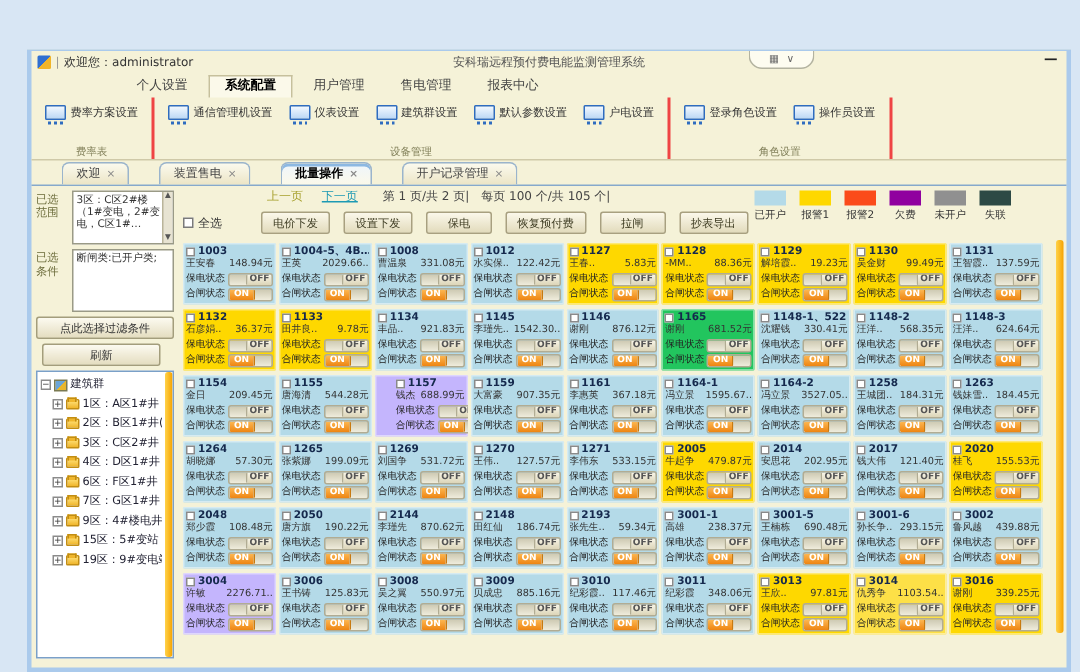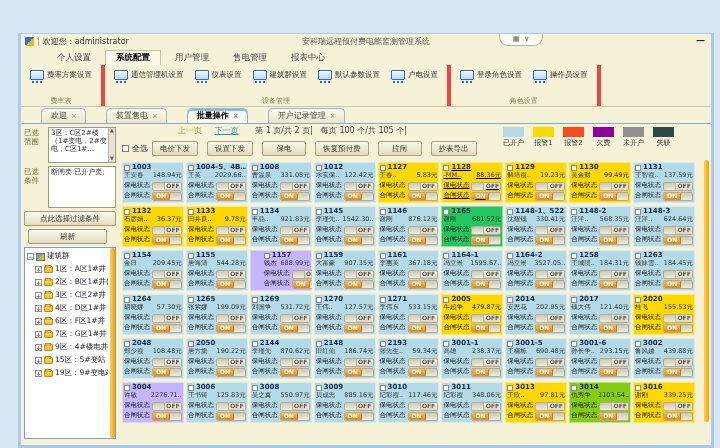--- a/index.html
+++ b/index.html
@@ -8,26 +8,26 @@
   .window { position:absolute; left:18px; top:33px; width:696px; height:415px;
             background:#f5f2d8; border:3px solid #aacaec; border-top-width:1px; }
   
   .titlebar { position:relative; height:15px; display:flex; align-items:center; font-size:8px; color:#333; padding:0 4px; }
   .app-icon { width:9px; height:9px; margin-right:3px; background:linear-gradient(135deg,#2f6fd0 50%,#f0b428 50%); border-radius:1px; }
   .tb-sep { color:#999; margin-right:3px; font-size:8px; }
   .app-title { position:absolute; left:50%; transform:translateX(-50%); color:#555; font-size:8px; white-space:nowrap; }
   .skin-ctl { position:absolute; left:478px; top:0; width:44px; height:12px; background:#fdfcf0; border:1px solid #b3b3a0; border-top:none; border-radius:0 0 9px 9px; display:flex; align-items:center; justify-content:center; gap:5px; font-size:7px; color:#666; }
   .minimize { position:absolute; right:6px; top:1px; font-size:9px; font-weight:bold; color:#222; cursor:default; }
   
-  .menubar { height:16px; display:flex; align-items:flex-end; padding-left:26px; gap:4px; font-size:8.5px; color:#444; }
+  .menubar { height:16px; display:flex; align-items:flex-end; padding-left:26px; gap:4px; font-size:8.5px; color:#444;margin-left:34px; }
   .menu-item { padding:2px 10px; }
   .menu-item.active { font-weight:bold; color:#000; background:#fbf9ea; border:1px solid #c6c09c; border-bottom:none; }
   
   .ribbon { height:42px; display:flex; border-bottom:1px solid #cfc9a8; }
-  .rib-group { position:relative; display:flex; align-items:flex-start; padding:5px 9px 12px 9px; gap:11px; border-right:4px solid #ef4444; }
+  .rib-group { position:relative; display:flex; align-items:flex-start; padding:5px 9px 12px 9px; gap:11px; border-right:2px solid #ef4444; }
   .rib-group.filler { flex:1; border-right:none; }
   .rib-btn { display:flex; align-items:center; gap:3px; font-size:7.5px; color:#333; cursor:default; white-space:nowrap; }
   .rib-icon { width:14px; height:10px; border:1px solid #2e6cc0; border-radius:1px; background:linear-gradient(#f2f8ff,#bcd8f5); position:relative; flex:0 0 14px; }
   .rib-icon::after { content:""; position:absolute; left:1px; right:1px; bottom:-4px; height:2px;
       background:repeating-linear-gradient(90deg,#2e6cc0 0 2px,transparent 2px 4px); }
   .rib-label { position:absolute; bottom:1px; left:0; right:0; text-align:center; font-size:7px; color:#82805a; }
   
   .tabstrip { height:17px; display:flex; align-items:flex-end; padding-left:20px; gap:20px; border-bottom:1px solid #86a9cc; }
   .tab { display:flex; align-items:center; gap:4px; padding:2px 8px 2px 9px; font-size:8px; color:#444;
          background:linear-gradient(#fbfaee,#ece5c6); border:1px solid #9ab4cc; border-bottom:none; border-radius:5px 5px 0 0; height:15px; }
@@ -50,21 +50,21 @@
   .expander { width:7px; height:7px; flex:0 0 7px; border:1px solid #8b8b8b; background:#fff; font-size:6px; line-height:5px; text-align:center; color:#333; }
   .folder-icon { width:9px; height:7px; flex:0 0 9px; background:linear-gradient(#ffe27a,#f0b62c); border:1px solid #c28d12; border-radius:1px; position:relative; }
   .folder-icon::before { content:""; position:absolute; top:-2px; left:0; width:4px; height:2px; background:#f0b62c; border:1px solid #c28d12; border-bottom:none; }
   .root-icon { width:9px; height:8px; flex:0 0 9px; background:linear-gradient(135deg,#6aa5d8 50%,#e8b62c 50%); border:1px solid #7a7a52; }
   .tree-scroll { position:absolute; right:0; top:0; bottom:0; width:5px; background:linear-gradient(90deg,#ffd24a,#f5a300); border-radius:2px; }
   
   .main { flex:1; position:relative; padding:2px 10px 0 4px; overflow:hidden; }
   .pager { height:13px; font-size:8px; color:#444; padding-left:56px; white-space:nowrap; }
   .pager .prev { color:#a8a12f; margin-right:10px; }
   .pager .next { color:#1d9ab4; text-decoration:underline; margin-right:14px; }
-  .toolbar { height:19px; display:flex; align-items:center; gap:4px; font-size:8px; color:#333; }
+  .toolbar { height:19px; display:flex; align-items:center; gap:26px; font-size:8px; color:#333; }
   .selall { display:flex; align-items:center; gap:3px; }
   .checkbox { width:7px; height:7px; background:#fff; border:1px solid #7a7a7a; }
   .tb-btn { min-width:44px; height:15px; padding:0 7px; background:linear-gradient(#fbf8ea,#e2dbbc); border:1px solid #a8a080; border-radius:2px; font-size:7.5px; color:#3c3a20; font-family:inherit; }
   .legend { position:absolute; top:3px; right:37px; display:flex; gap:9px; }
   .legend-item { display:flex; flex-direction:column; align-items:center; gap:2px; }
   .legend-swatch { width:21px; height:10px; }
   .legend-label { font-size:7px; color:#333; white-space:nowrap; }
   .grid { margin-top:4px; margin-right:6px; display:grid; grid-template-columns:repeat(9,minmax(0,1fr)); gap:3px 2px; }
   .card { height:41px; padding:1px 2px; border-radius:1px; overflow:hidden; box-shadow:inset 0 0 0 1px rgba(255,255,255,.45); }
   .c-head { display:flex; align-items:center; gap:2px; height:9px; }
@@ -395,21 +395,21 @@
                 <span class="thumb off">OFF</span>
               </span>
             </div>
             <div class="c-row">
               <span class="c-lab">合闸状态</span>
               <span class="switch">
                 <span class="thumb on">ON</span>
               </span>
             </div>
           </div>
-          <div class="card" style="background: rgb(254, 216, 0); text-decoration: underline;">
+          <div class="card" style="background: rgb(254, 216, 0);">
             <div class="c-head">
               <span class="c-cb"></span>
               <span class="c-id">1128</span>
             </div>
             <div class="c-name">
               <span class="nm">-MM..</span>
               <span>88.36元</span>
             </div>
             <div class="c-row">
               <span class="c-lab">保电状态</span>
@@ -1429,21 +1429,21 @@
                 <span class="thumb off">OFF</span>
               </span>
             </div>
             <div class="c-row">
               <span class="c-lab">合闸状态</span>
               <span class="switch">
                 <span class="thumb on">ON</span>
               </span>
             </div>
           </div>
-          <div class="card" style="background: #84cc16;">
+          <div class="card" style="background: #fde047;">
             <div class="c-head">
               <span class="c-cb"></span>
               <span class="c-id">3014</span>
             </div>
             <div class="c-name">
               <span class="nm">仇秀争</span>
               <span>1103.54..</span>
             </div>
             <div class="c-row">
               <span class="c-lab">保电状态</span>

